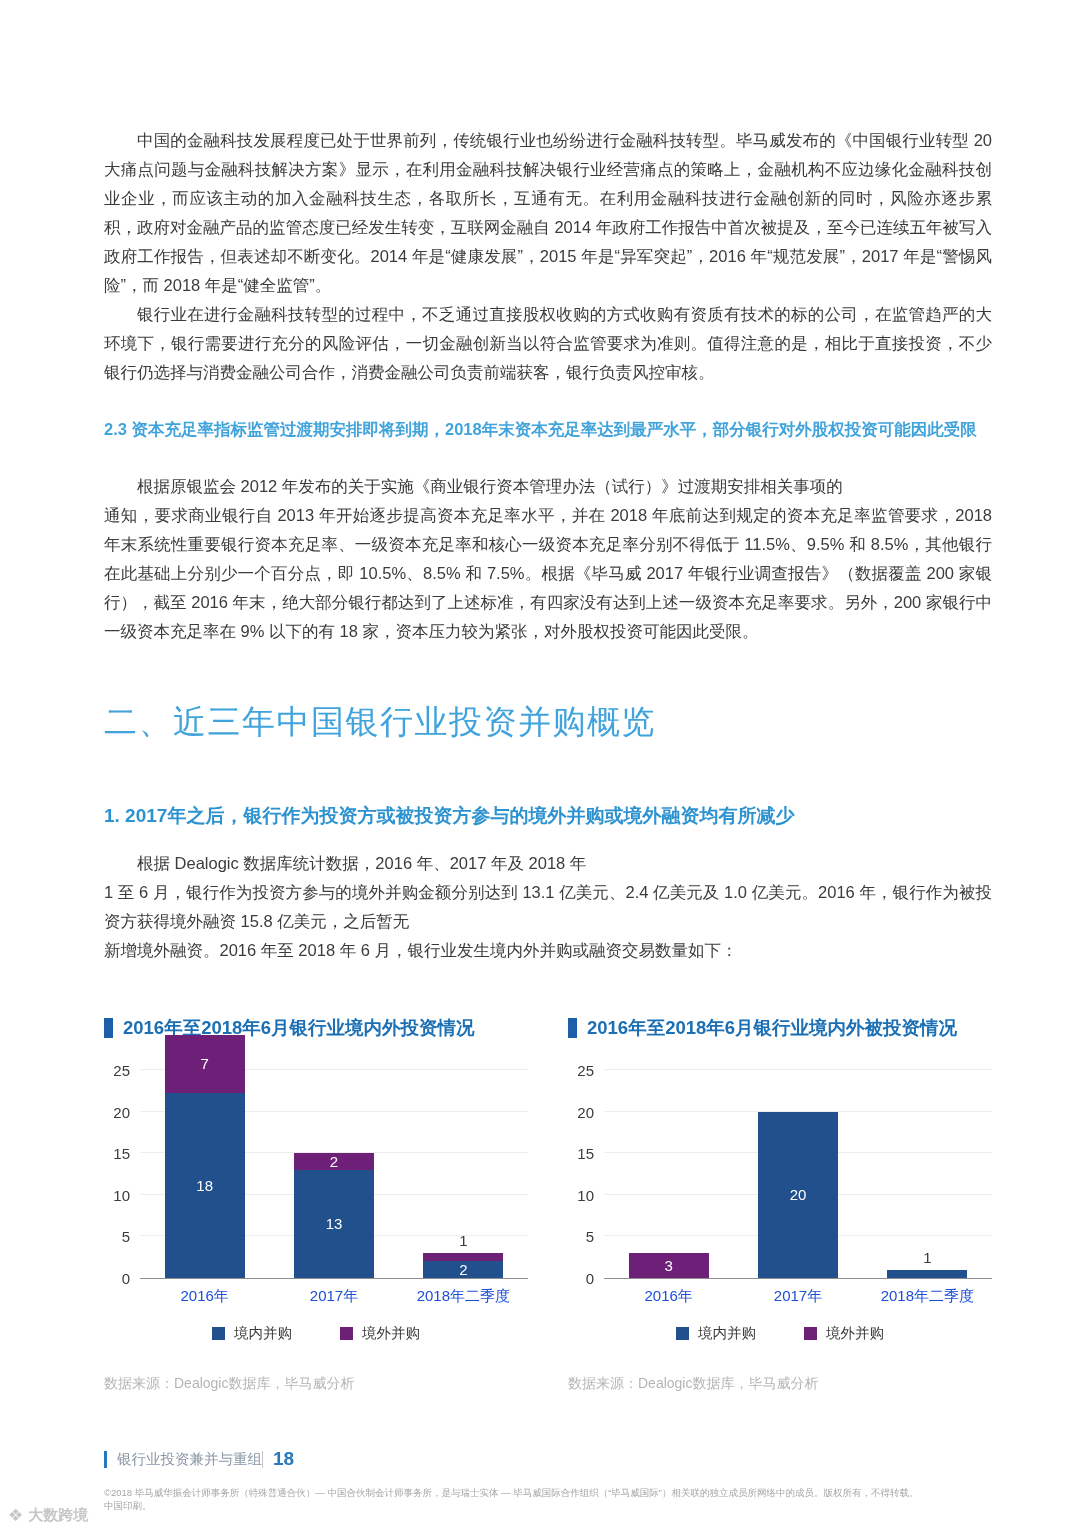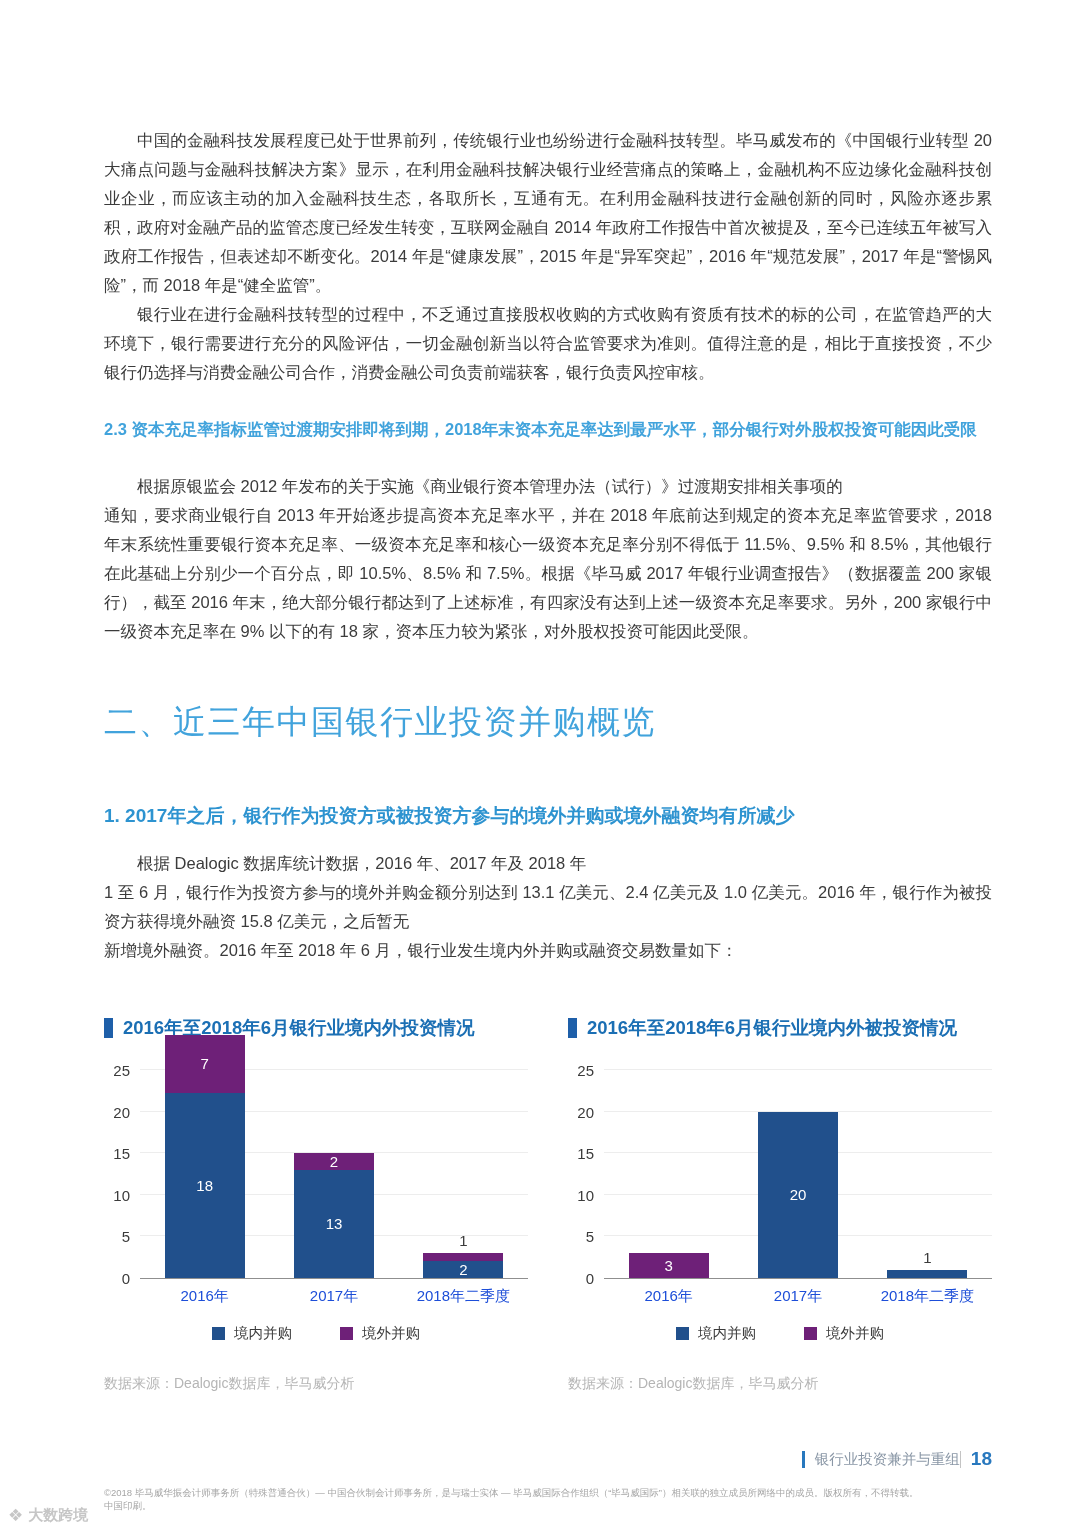--- a/index.html
+++ b/index.html
@@ -52,21 +52,21 @@
   .outer-label { position: absolute; left: 0; width: 100%; text-align: center; font-size: 15px; color: #3b3b3b; }
   .xlabels { display: flex; margin-left: 36px; margin-top: 8px; }
   .xlabel { flex: 1; text-align: center; font-size: 15px; color: #1d4ed8; }
   .legend { margin-top: 18px; display: flex; justify-content: center; gap: 48px; }
   .legend-item { display: flex; align-items: center; gap: 9px; }
   .swatch { width: 13px; height: 13px; display: inline-block; flex: 0 0 auto; }
   .legend-label { font-size: 14.5px; color: #3b3b3b; }
   .source { margin-top: 32px; font-size: 14px; color: #b5b5b5; }
 
   
-  .footer { position: absolute; left: 104px; right: 88px; top: 1448px; display: flex; justify-content: flex-end; align-items: center; }
+  .footer { position: absolute; left: 104px; right: 88px; top: 1448px; display: flex; justify-content: flex-start; align-items: center; }
   .footer-left { display: flex; align-items: center; gap: 10px; color: #8A97A6; font-size: 14.5px; }
   .footer-bar { width: 3px; height: 17px; background: var(--footer-blue, #2878BE); }
   .footer-right { display: flex; align-items: center; gap: 10px; }
   .pagebar { width: 1px; height: 17px; background: #c4c4c4; }
   .page-num { color: var(--footer-blue, #2878BE); font-weight: bold; font-size: 19px; }
   .copyright { position: absolute; left: 104px; right: 88px; top: 1486px; font-size: 9.5px; line-height: 13px; color: #a6a6a6; }
   .watermark { position: absolute; left: 8px; bottom: 2px; display: flex; align-items: center; gap: 5px; color: #c6c6c6; font-size: 15px; font-weight: bold; }
   .wm-icon { font-size: 17px; line-height: 1; color: #c6c6c6; font-weight: normal; }
 </style>
 </head>

